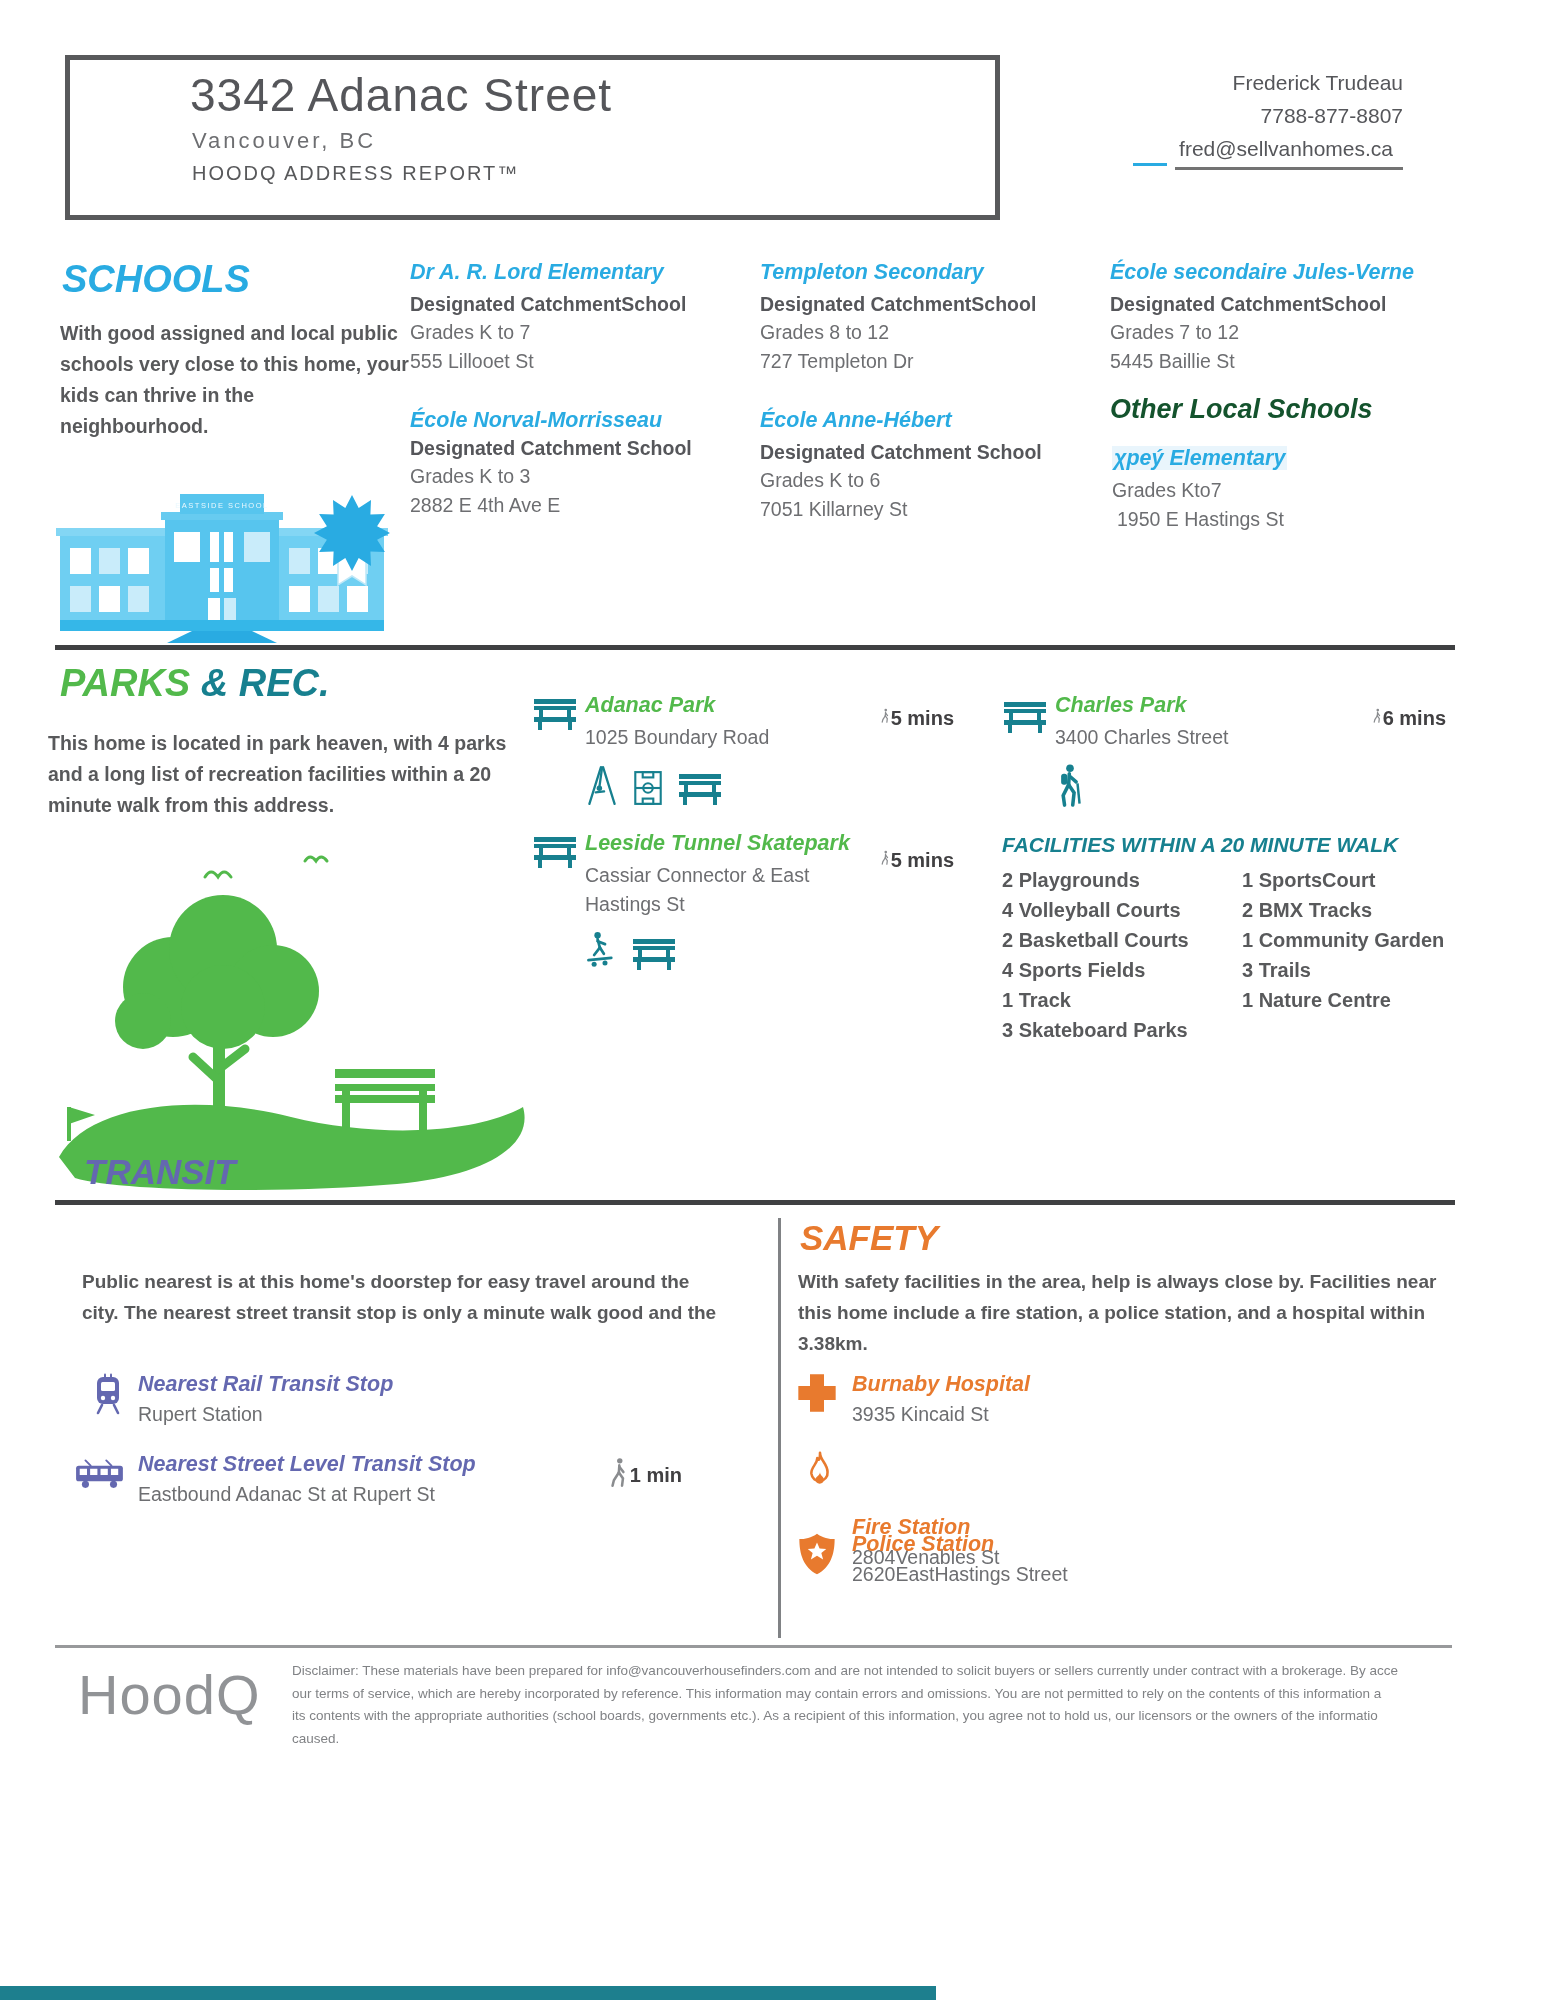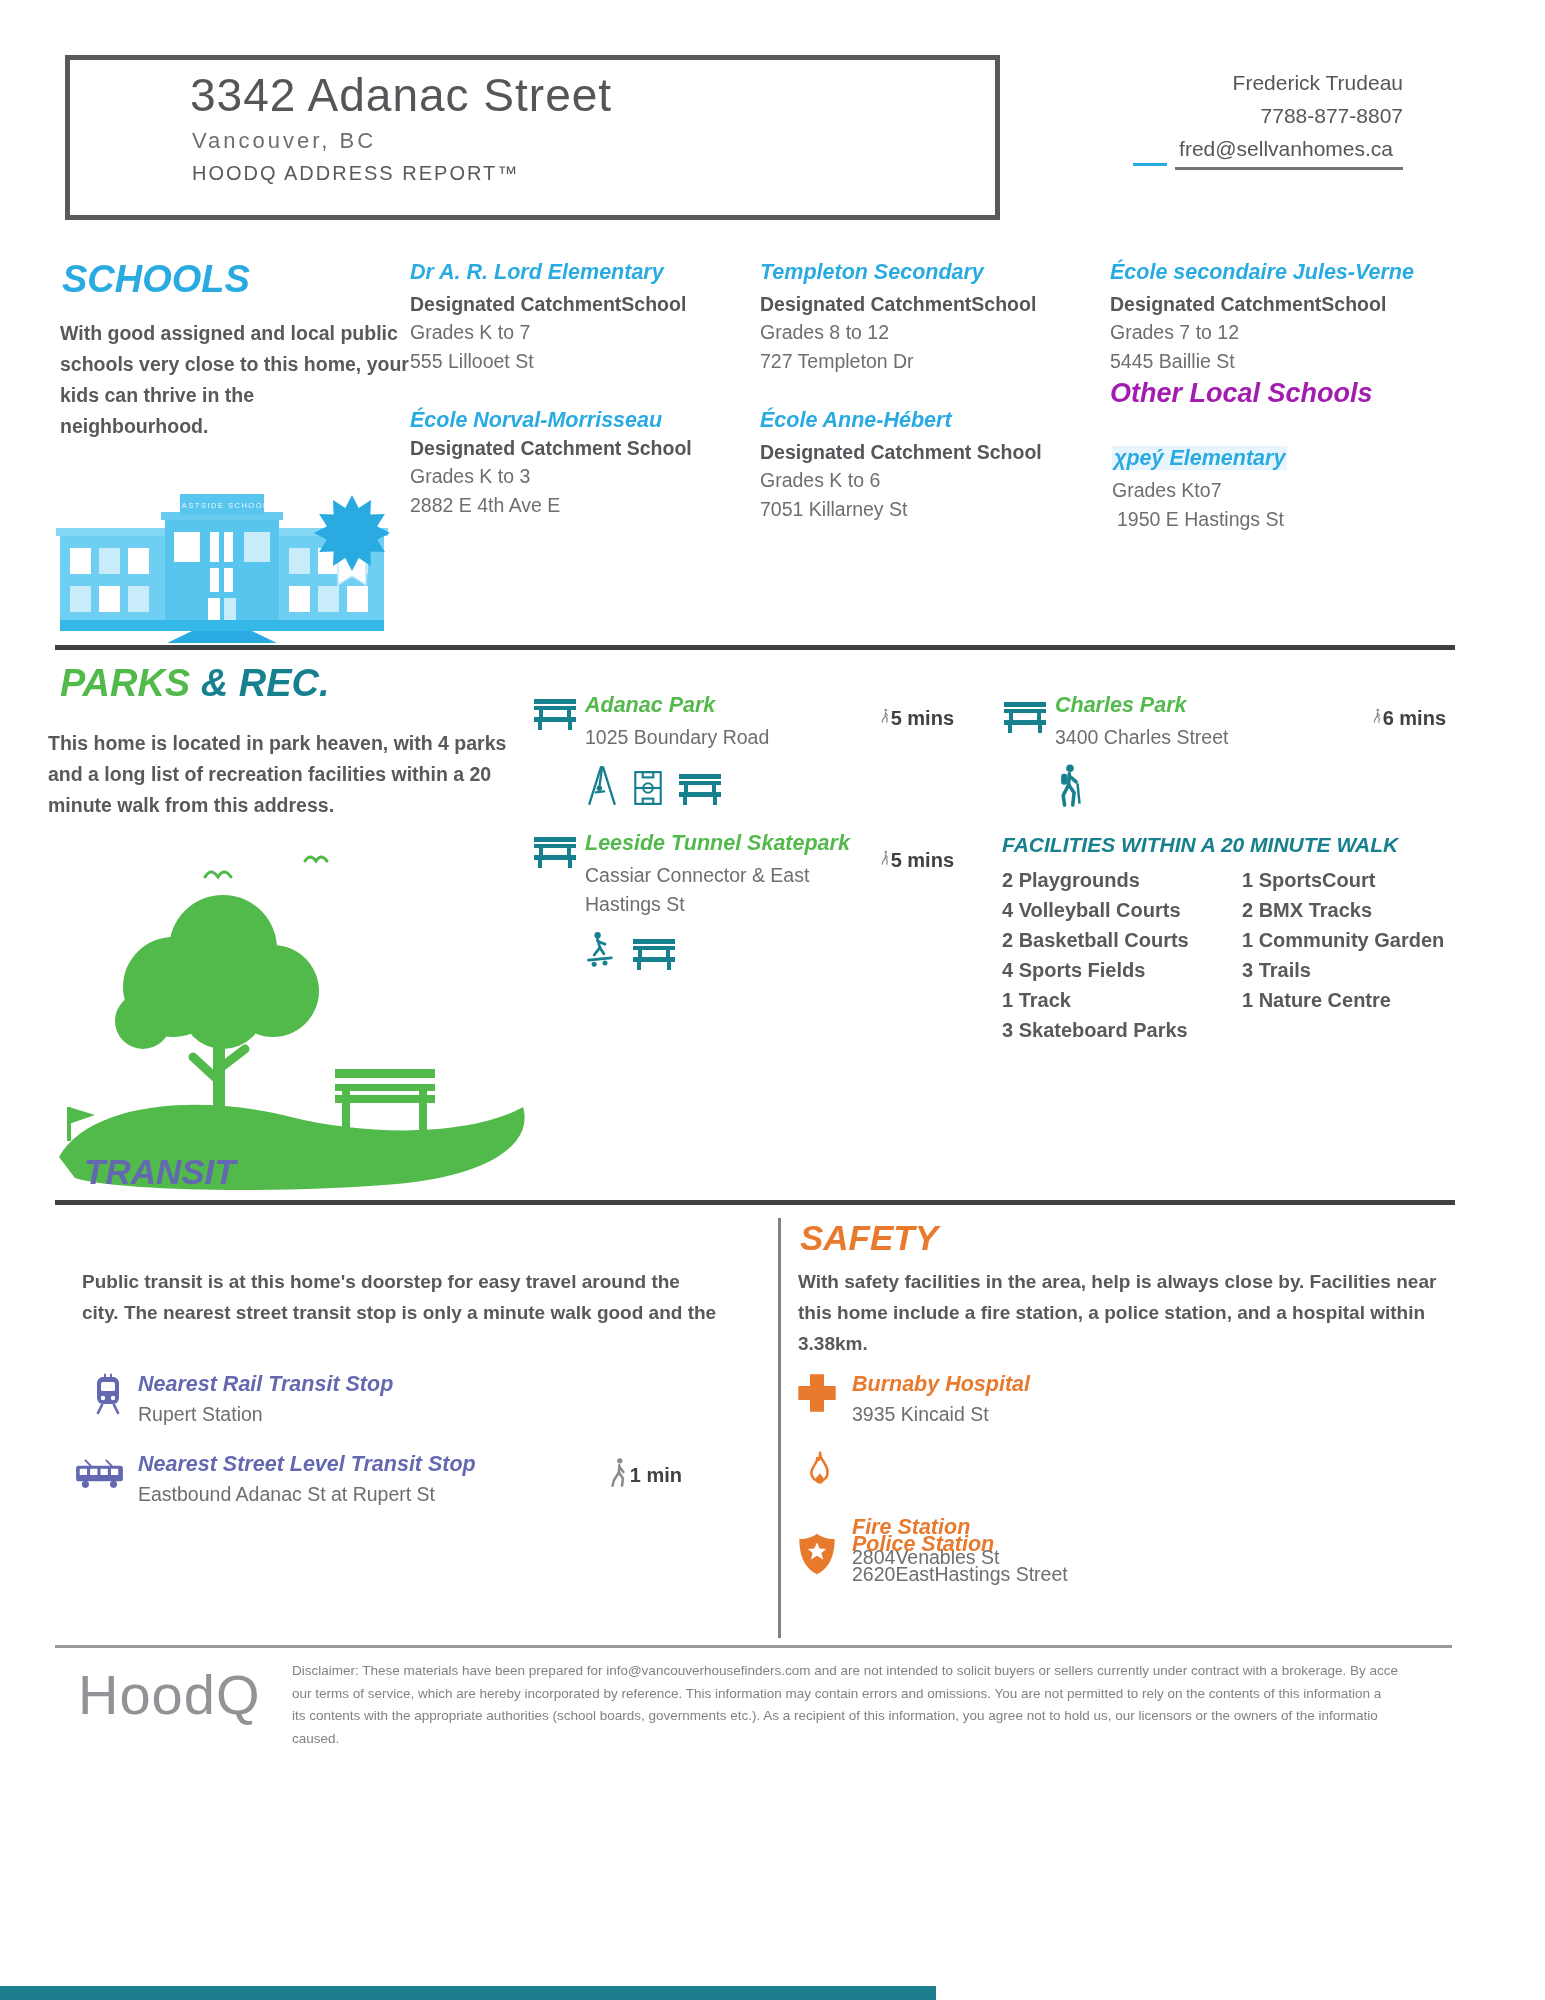--- a/index.html
+++ b/index.html
@@ -25,21 +25,21 @@
   
   .intro{font-weight:bold;color:#58595b;font-size:19.5px;line-height:31px;}
   .schools-intro{left:60px;top:318px;}
   .parks-intro{left:48px;top:728px;}
   .transit-intro{left:82px;top:1266px;font-size:19px;}
   .safety-intro{left:798px;top:1266px;font-size:19px;}
   
   .school-name{font-size:21.5px;font-weight:bold;font-style:italic;color:#29abe2;margin-bottom:5px;}
   .school-type{font-size:19.5px;font-weight:bold;color:#55565a;line-height:28px;}
   .school-detail{font-size:19.5px;color:#6d6e71;line-height:29px;}
-  .other-title{left:1110px;top:378px;font-size:27px;font-weight:bold;font-style:italic;color:#a21caf;}
+  .other-title{left:1110px;top:394px;font-size:27px;font-weight:bold;font-style:italic;color:#14532d;}
   .hl{background:#e9f5fc;padding:0 2px;}
   
   .park-name{font-size:21.5px;font-weight:bold;font-style:italic;color:#52b94b;margin-bottom:5px;}
   .park-detail{font-size:19.5px;color:#6d6e71;line-height:29px;}
   .icon-row{display:flex;gap:14px;align-items:flex-end;margin-top:12px;}
   .walk{display:flex;flex-direction:row;align-items:center;width:74px;}
   .walk-label{font-size:20px;font-weight:bold;color:#414042;margin-top:4px;white-space:nowrap;}
   .fac-title{font-size:21px;font-weight:bold;font-style:italic;color:#17808f;}
   .fac-item{font-size:20px;font-weight:bold;color:#58595b;line-height:30px;}
   
@@ -386,21 +386,21 @@
       </g>
 
       <path d="M4 312 C 34 258 142 248 236 272 C 322 293 420 289 468 262 C 479 300 432 331 342 339 C 222 349 62 346 20 333 Z" fill="#52b94b"></path>
     </svg>
   </div>
 
   <div class="abs rule" style="left:55px;top:1200px;width:1400px;"></div>
 
   <div class="abs h-transit nowrap">TRANSIT</div>
   <div class="abs transit-intro intro">
-    <div class="nowrap">Public transit is at this home's doorstep for easy travel around the</div>
+    <div class="nowrap">Public nearest is at this home's doorstep for easy travel around the</div>
     <div class="nowrap">city. The nearest street transit stop is only a minute walk good and the</div>
   </div>
 
   <div class="abs" style="left:92px;top:1372px;">
     <svg width="32" height="46" viewBox="0 0 32 44">
       <g stroke="#6468b0" stroke-width="2" stroke-linecap="round">
         <line x1="13" y1="1.5" x2="13" y2="4"></line>
           <line x1="19" y1="1.5" x2="19" y2="4"></line>
       </g>
       <rect x="5" y="4" width="22" height="27" rx="6" fill="#6468b0"></rect>

